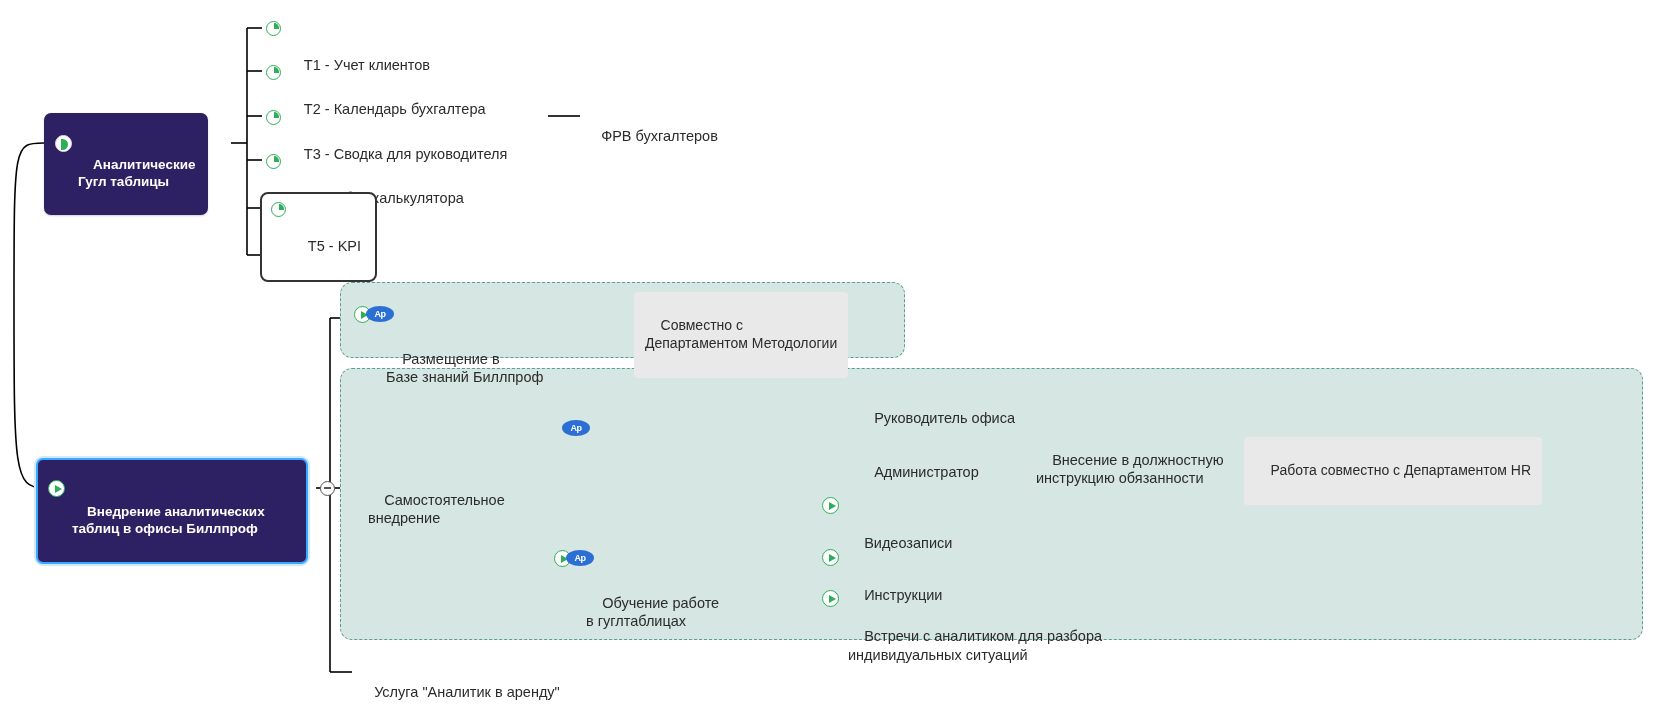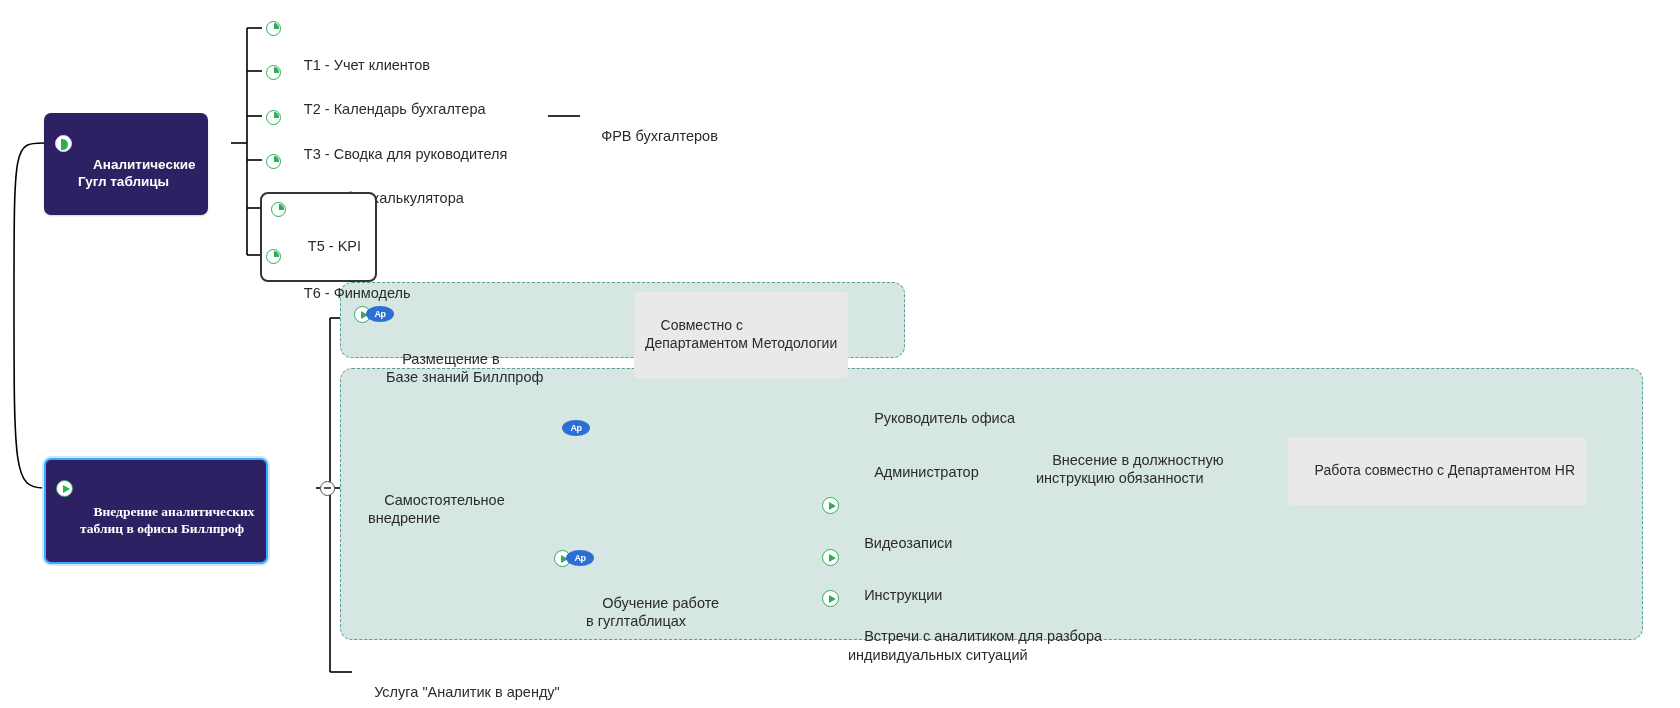--- a/index.html
+++ b/index.html
@@ -213,21 +213,21 @@
 
   <div class="group" style="left:340px; top:282px; width:565px; height:76px;"></div>
   <div class="group" style="left:340px; top:368px; width:1303px; height:272px;"></div>
 
   <div class="node node-dark" style="left:44px; top:113px; width:164px;">
     <span class="icon icon-circ-dark" style="left:11px; top:22px;"></span>
     <span>Аналитические
 Гугл таблицы</span>
   </div>
 
-  <div class="node node-dark selected" style="left:44px; top:458px; width:224px;font-family:Liberation Serif, serif;">
+  <div class="node node-dark selected" style="left:36px; top:458px; width:272px;">
     <span class="icon icon-play" style="left:10px; top:20px;"></span>
     <span>Внедрение аналитических
 таблиц в офисы Биллпроф</span>
   </div>
 
   <div class="collapse-toggle" style="left:320px; top:481px;"></div>
 
   <div class="node node-plain with-icon" style="left:262px; top:17px;">
     <span class="icon icon-pie" style="left:4px; top:4px;"></span>
     <span>T1 - Учет клиентов</span>
@@ -243,24 +243,20 @@
   <div class="node node-plain" style="left:583px; top:106px;">
     <span>ФРВ бухгалтеров</span>
   </div>
   <div class="node node-plain with-icon" style="left:262px; top:150px;">
     <span class="icon icon-pie" style="left:4px; top:4px;"></span>
     <span>T4 - Сбор калькулятора</span>
   </div>
   <div class="node node-outlined" style="left:260px; top:192px;">
     <span class="icon icon-pie" style="left:9px; top:8px;"></span>
     <span>T5 - KPI</span>
-  </div>
-  <div class="node node-plain with-icon" style="left:262px; top:245px;">
-    <span class="icon icon-pie" style="left:4px; top:4px;"></span>
-    <span>T6 - Финмодель</span>
   </div>
 
   <div class="node node-plain with-icon2" style="left:350px; top:292px;">
     <span class="icon icon-play" style="left:4px; top:14px;"></span>
     <span class="icon icon-ap" style="left:16px; top:14px;">Ap</span>
     <span>Размещение в
 Базе знаний Биллпроф</span>
   </div>
   <div class="node node-box" style="left:634px; top:292px;">
     <span>Совместно с
@@ -279,21 +275,21 @@
   <div class="node node-plain" style="left:856px; top:388px;">
     <span>Руководитель офиса</span>
   </div>
   <div class="node node-plain" style="left:856px; top:442px;">
     <span>Администратор</span>
   </div>
   <div class="node node-plain" style="left:1034px; top:430px;">
     <span>Внесение в должностную
 инструкцию обязанности</span>
   </div>
-  <div class="node node-box" style="left:1288px; top:437px;">
+  <div class="node node-box" style="left:1244px; top:437px;">
     <span>Работа совместно с Департаментом HR</span>
   </div>
 
   <div class="node node-plain with-icon2" style="left:550px; top:536px;">
     <span class="icon icon-play" style="left:4px; top:14px;"></span>
     <span class="icon icon-ap" style="left:16px; top:14px;">Ap</span>
     <span>Обучение работе
 в гуглтаблицах</span>
   </div>
 

